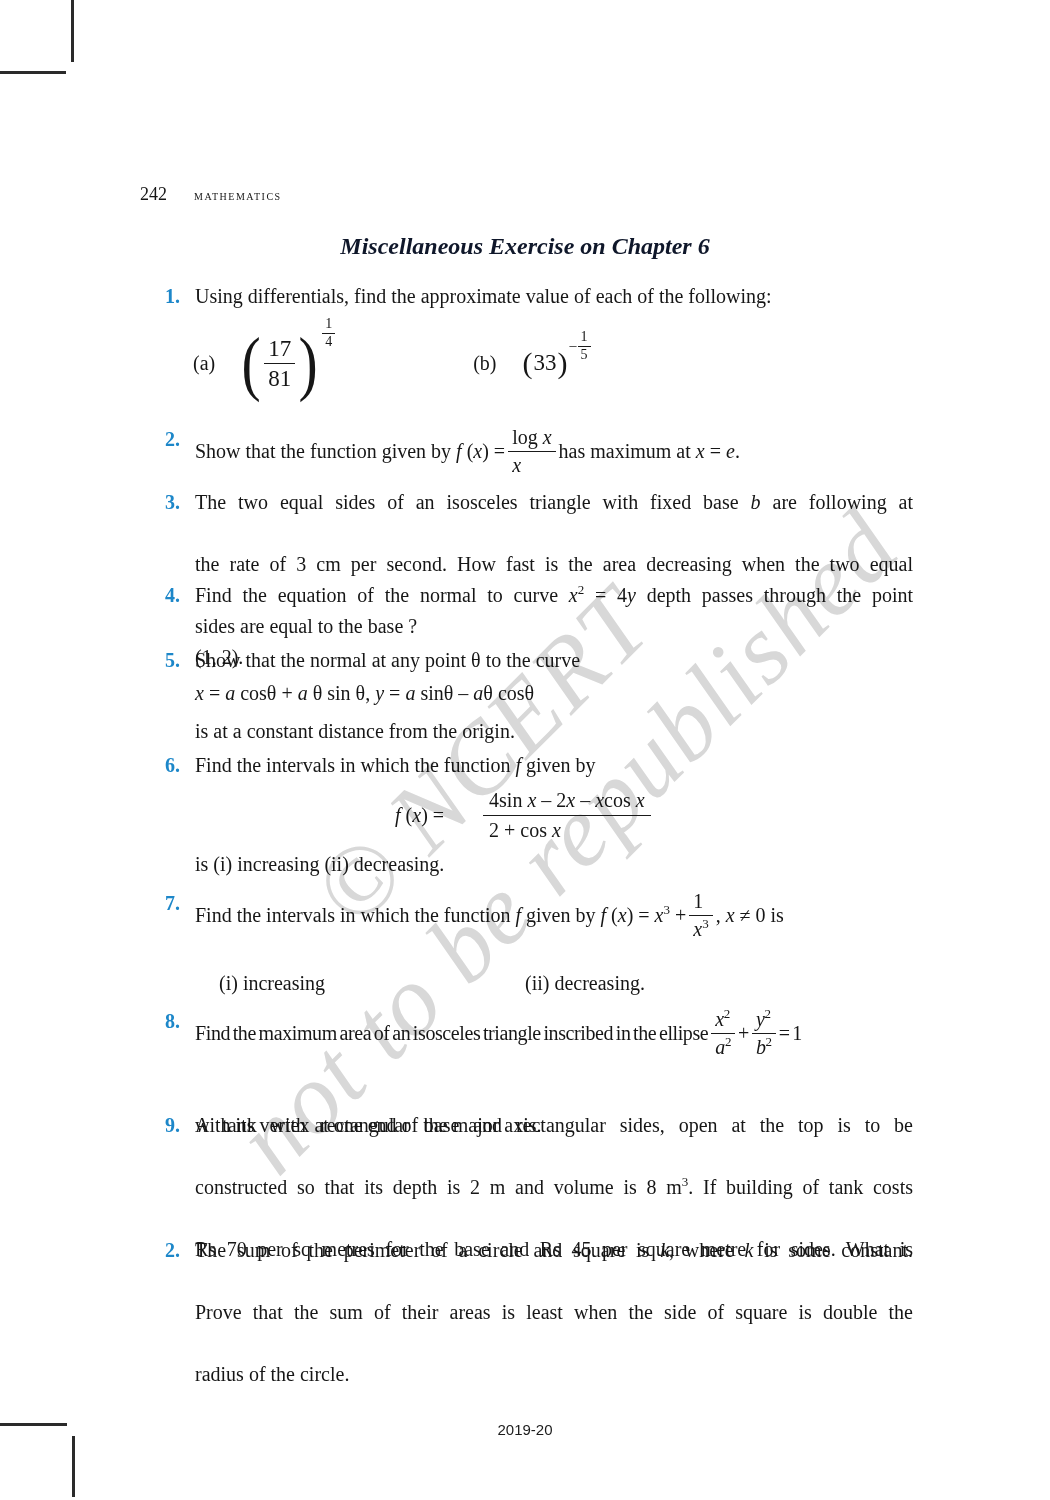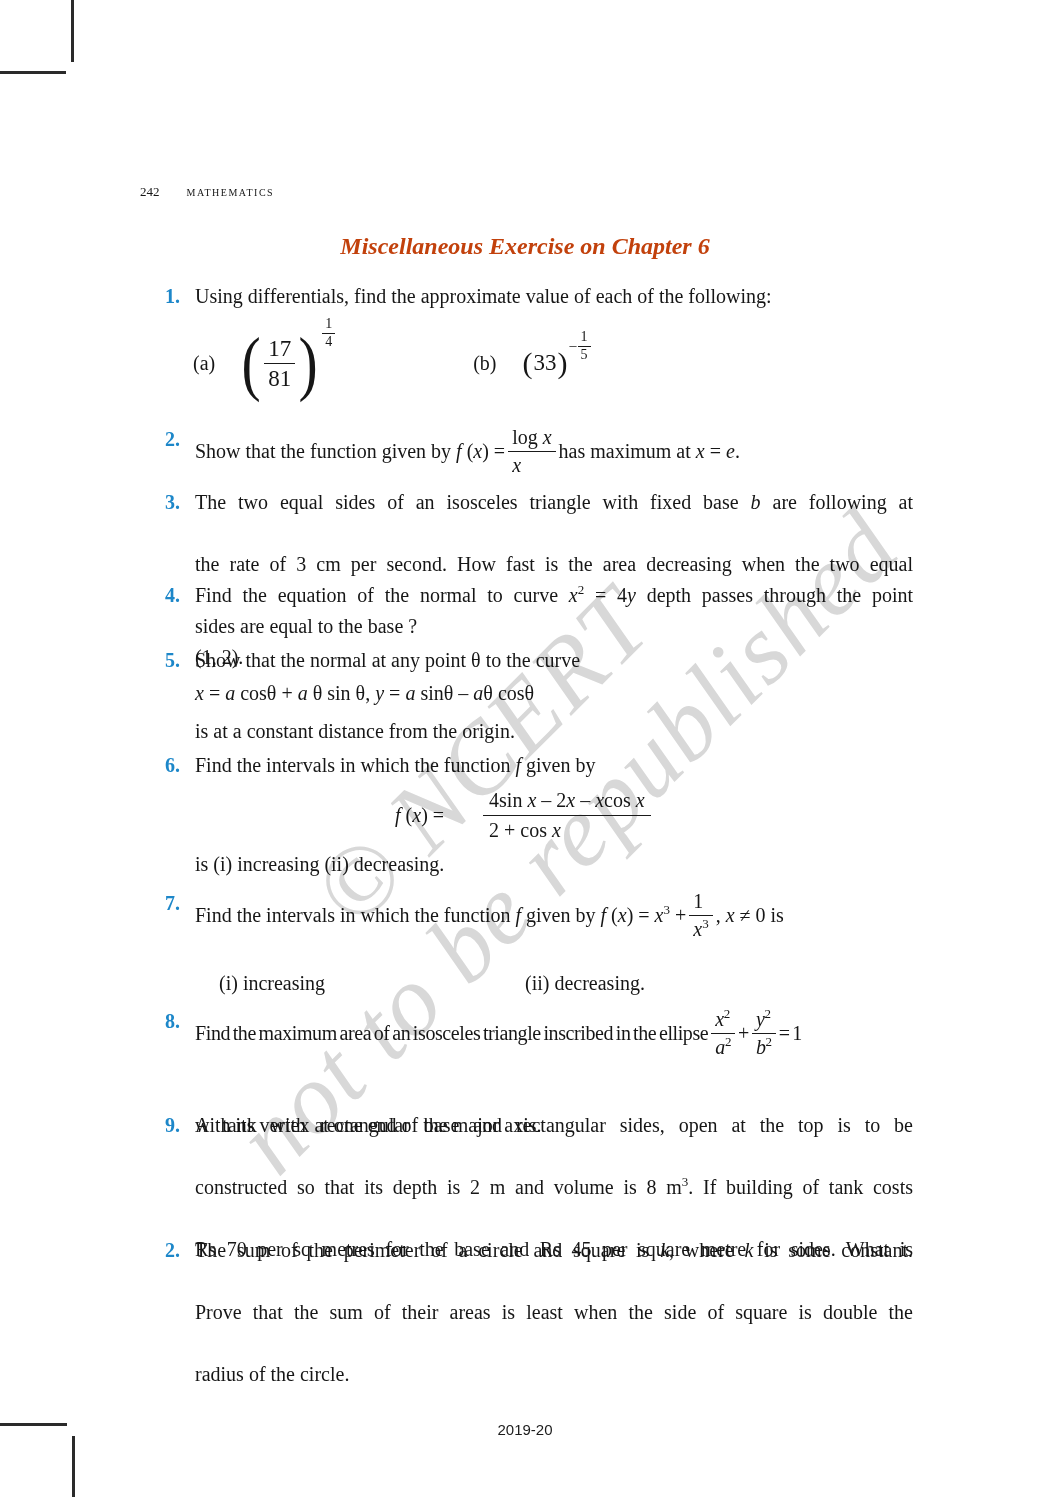--- a/index.html
+++ b/index.html
@@ -6,24 +6,24 @@
   .page{position:relative;width:1050px;height:1500px;background:#ffffff;overflow:hidden;
         font-family:"Liberation Serif","DejaVu Serif",serif;color:#161616;font-size:20px;}
   .cropmark{position:absolute;background:#2a2a2a;z-index:3;}
   
   .watermark{position:absolute;left:-75px;top:680px;width:1200px;height:240px;
              transform:rotate(-45deg);text-align:center;color:#d8d8d8;font-style:italic;
              z-index:0;pointer-events:none;white-space:nowrap;}
   .wm-line{font-size:100px;line-height:120px;letter-spacing:2px;}
   
   .header{position:absolute;top:184px;left:140px;z-index:2;display:flex;align-items:baseline;}
-  .pgnum{font-size:13px;}
+  .pgnum{font-size:18px;}
   .subject{font-size:10px;letter-spacing:1.5px;margin-left:27px;}
   .title{position:absolute;top:233px;left:0;width:100%;text-align:center;z-index:2;
-         color:#c2410c;font-size:24px;font-weight:bold;font-style:italic;}
+         color:#0f172a;font-size:24px;font-weight:bold;font-style:italic;}
   .footer{position:absolute;top:1421px;left:0;width:100%;text-align:center;z-index:2;
           font-family:"Liberation Sans","DejaVu Sans",sans-serif;font-size:15px;color:#1c1c1c;}
   
   .item{position:absolute;left:140px;width:775px;display:flex;z-index:2;}
   .qnum{flex:0 0 40px;text-align:right;font-weight:bold;color:#1d87c9;line-height:31px;}
   .qbody{margin-left:15px;width:718px;line-height:31px;}
   .jline{text-align:justify;line-height:31px;}
   .jline:not(.last)::after{content:"";display:inline-block;width:100%;height:0;}
   .vr{font-style:italic;}
   .sp{font-size:13px;vertical-align:super;line-height:0;}

